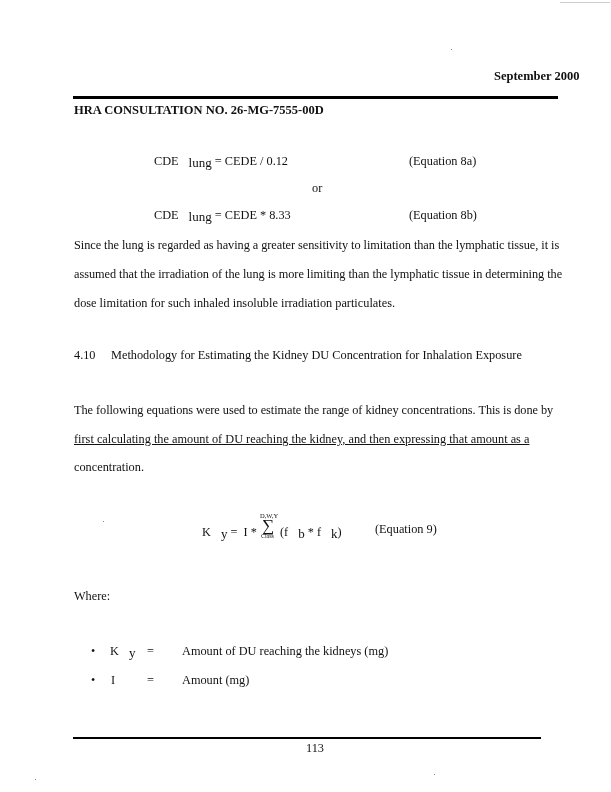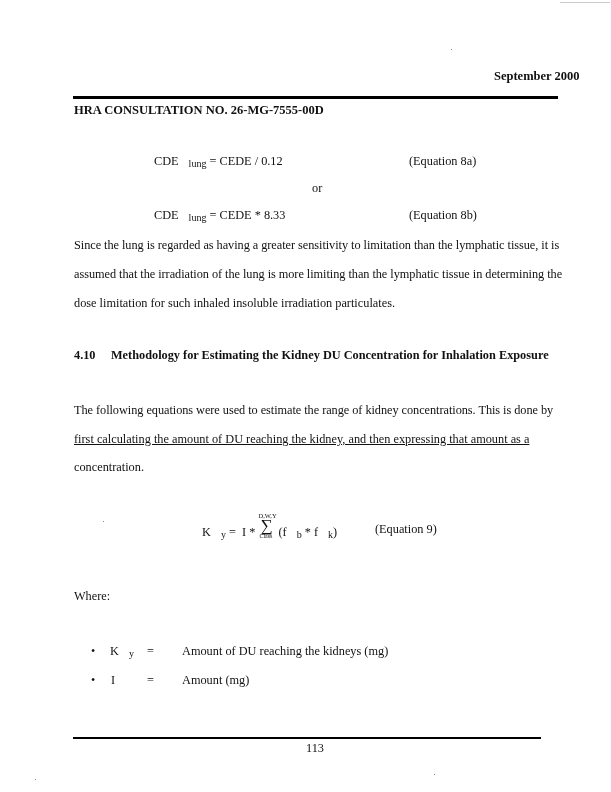--- a/index.html
+++ b/index.html
@@ -6,22 +6,22 @@
   body {
     width: 611px; height: 792px; position: relative; overflow: hidden;
     font-family: "Liberation Serif", "DejaVu Serif", serif;
     color: #111111;
   }
   .abs { position: absolute; white-space: nowrap; }
   .hdr { font-weight: bold; font-size: 12.5px; top: 69px; }
   .rule { position: absolute; background: #000; }
   .body-text { font-size: 12.3px; }
   .eq { font-size: 12.3px; }
-  sub.s { font-size: 10px; vertical-align: -2px; padding-left: 10px; }
-  .bold { font-weight: bold; }
+  sub.s { font-size: 13px; vertical-align: -2px; padding-left: 10px; }
+  .bold { font-weight: normal; }
   .sigma-block { display: inline-block; position: relative; width: 20px; height: 14px; vertical-align: baseline; }
   .sigma-top { position: absolute; font-size: 6.5px; left: 0px; top: -10px; }
   .sigma { position: absolute; font-size: 17px; left: 2px; top: -6px; }
   .sigma-bot { position: absolute; font-size: 6px; left: 1px; top: 11px; }
   .bullet { font-size: 12px; }
   .speck { position: absolute; background: #888; }
 </style>
 </head>
 <body>
 

